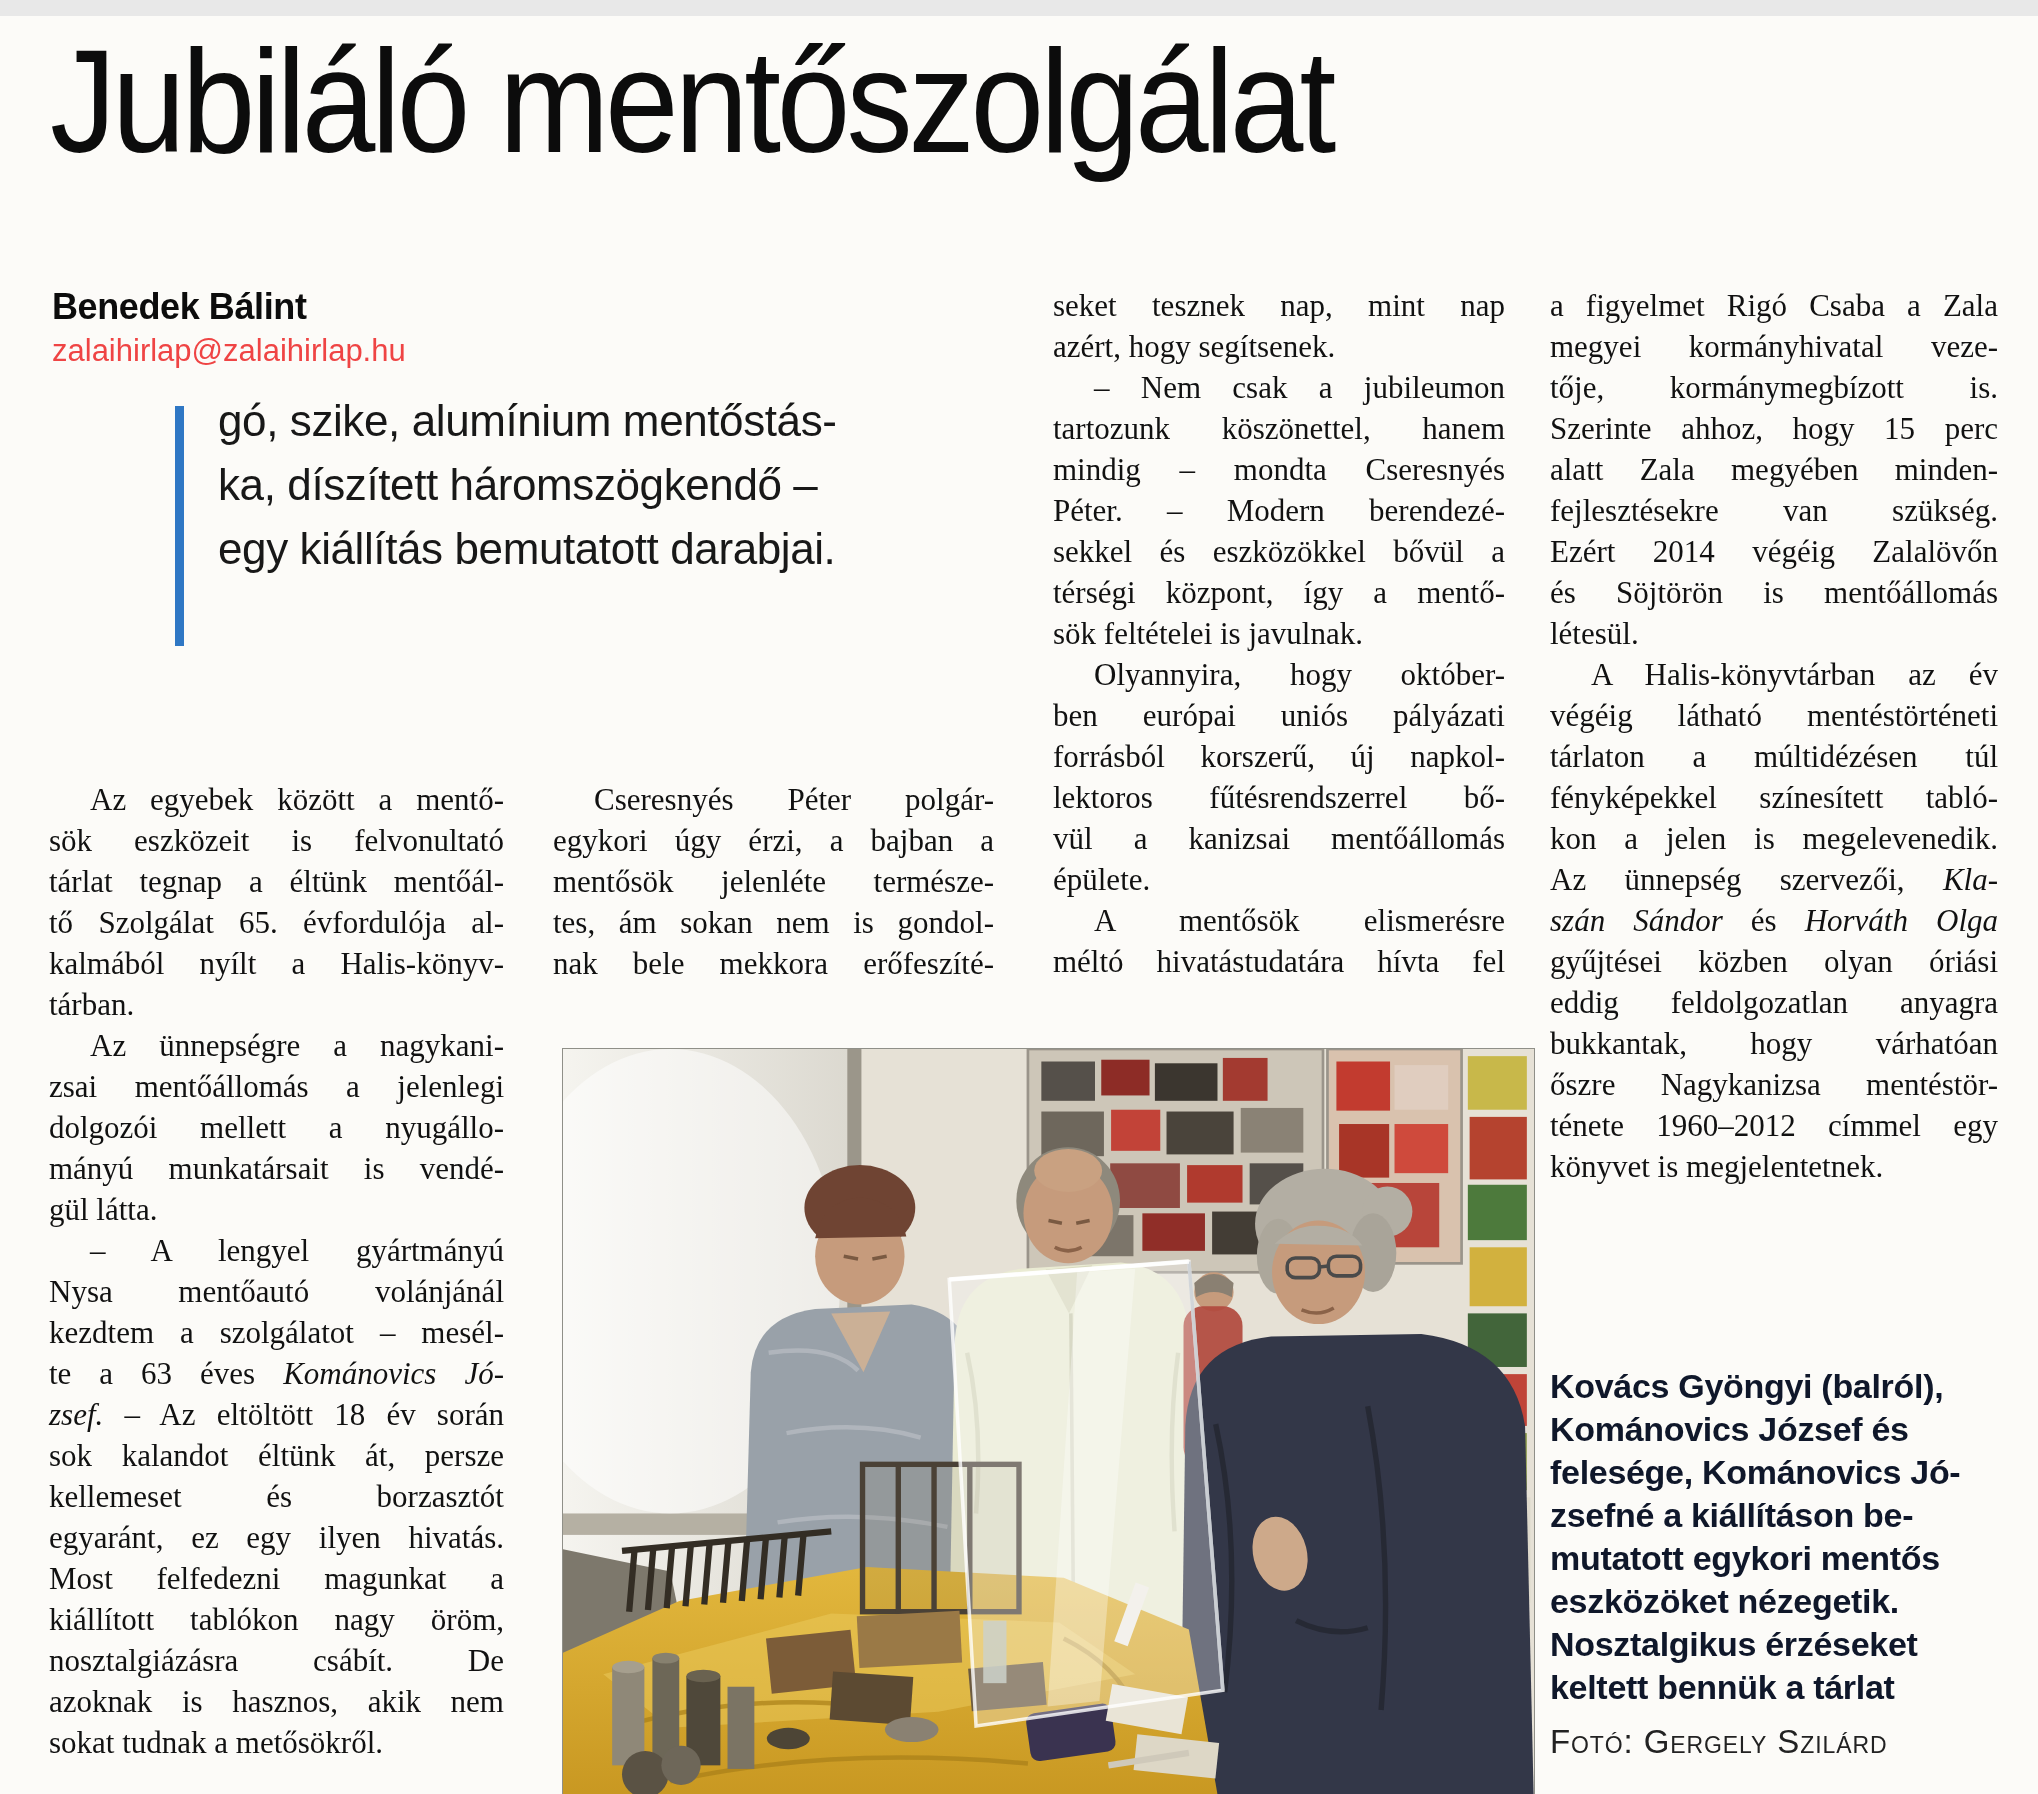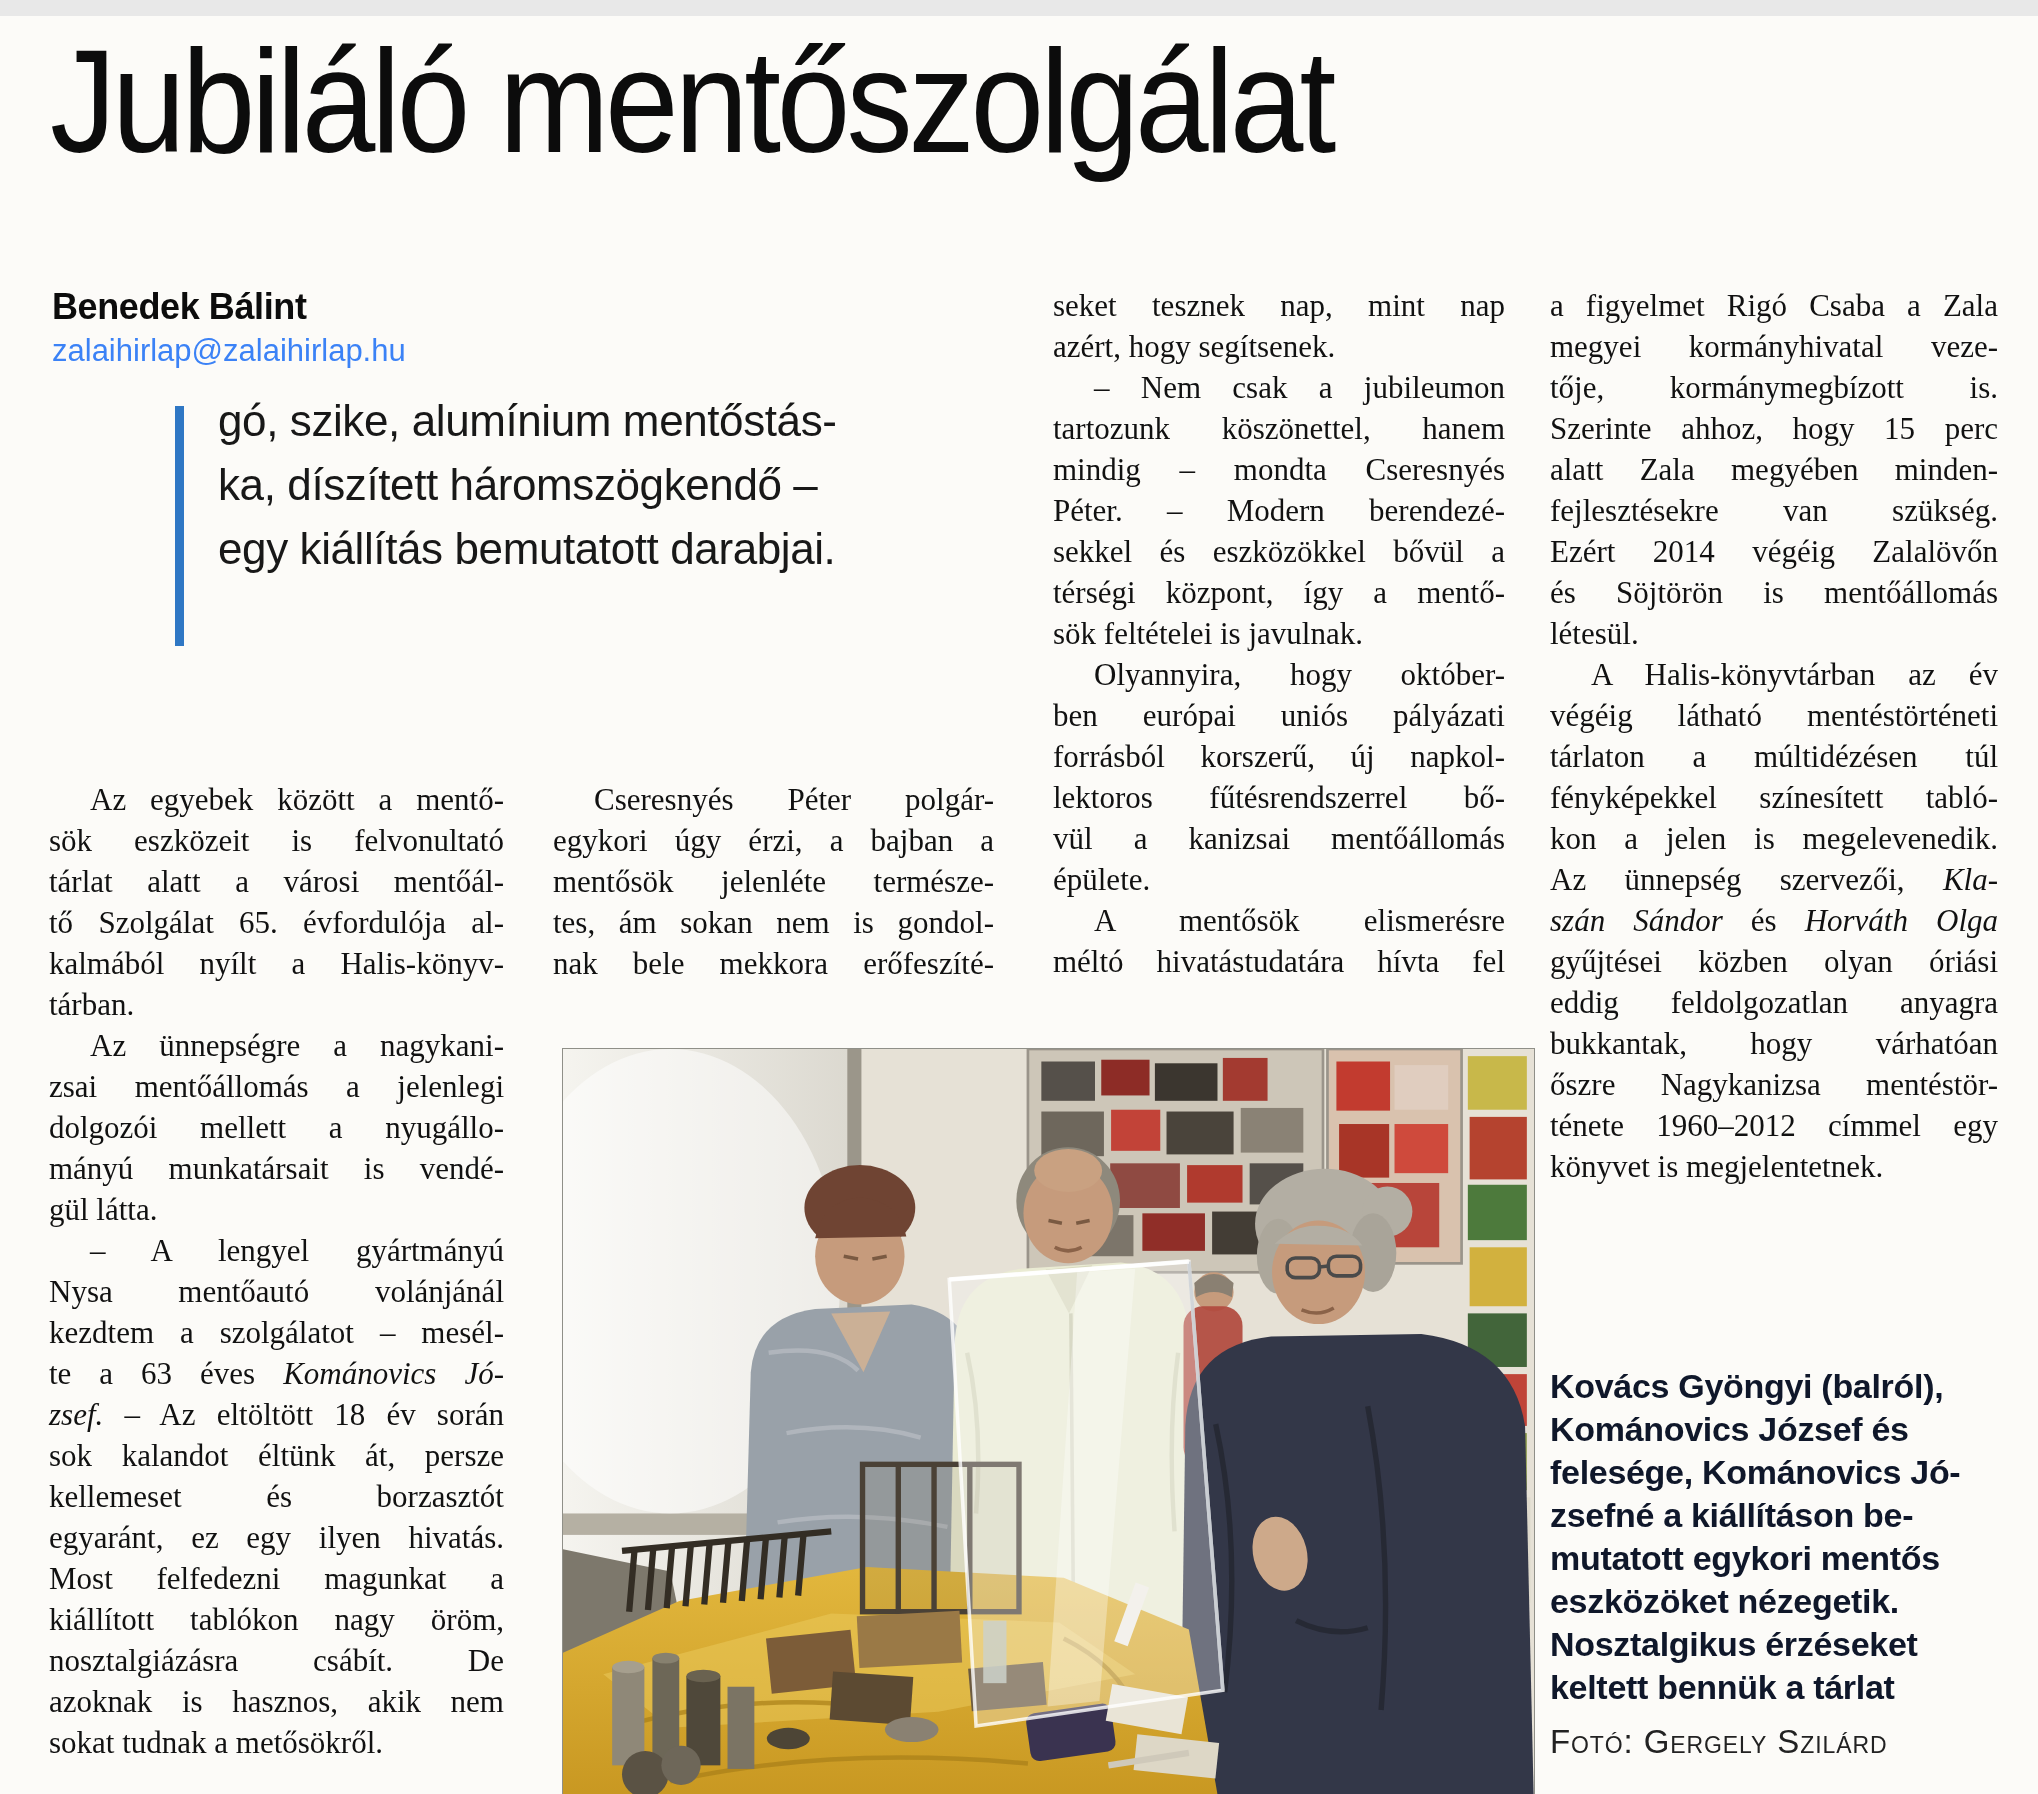--- a/index.html
+++ b/index.html
@@ -16,21 +16,21 @@
     transform:scaleX(0.9);transform-origin:left top;line-height:1.1;
   }
   
   .author{
     position:absolute;left:52px;top:270px;
     font-family:"Liberation Sans",sans-serif;font-weight:bold;
     font-size:36px;color:#0c0c0c;letter-spacing:-0.4px;
   }
   .email{
     position:absolute;left:52px;top:317px;
-    font-family:"Liberation Sans",sans-serif;font-size:31px;color:#3b82f6;
+    font-family:"Liberation Sans",sans-serif;font-size:31px;color:#ef4444;
   }
   
   .lead-bar{position:absolute;left:175px;top:390px;width:9px;height:240px;}
   .lead{
     position:absolute;left:218px;top:373px;width:824px;
     font-family:"Liberation Sans",sans-serif;font-size:44px;line-height:64px;
     color:#181818;letter-spacing:-0.4px;
   }
   .lead-line{white-space:nowrap;}
   
@@ -73,21 +73,21 @@
   <div class="lead-bar" style="background: rgb(47, 119, 196);"></div>
   <div class="lead">
       <div class="lead-line">gó, szike, alumínium mentőstás-</div>
       <div class="lead-line">ka, díszített háromszögkendő –</div>
       <div class="lead-line">egy kiállítás bemutatott darabjai.</div>
     </div>
 
   <div class="col" id="col1">
       <div class="line indent">Az egyebek között a mentő-</div>
       <div class="line">sök eszközeit is felvonultató</div>
-      <div class="line">tárlat alatt a városi mentőál-</div>
+      <div class="line">tárlat tegnap a éltünk mentőál-</div>
       <div class="line">tő Szolgálat 65. évfordulója al-</div>
       <div class="line">kalmából nyílt a Halis-könyv-</div>
       <div class="line last">tárban.</div>
       <div class="line indent">Az ünnepségre a nagykani-</div>
       <div class="line">zsai mentőállomás a jelenlegi</div>
       <div class="line">dolgozói mellett a nyugállo-</div>
       <div class="line">mányú munkatársait is vendé-</div>
       <div class="line last">gül látta.</div>
       <div class="line indent">– A lengyel gyártmányú</div>
       <div class="line">Nysa mentőautó volánjánál</div>

